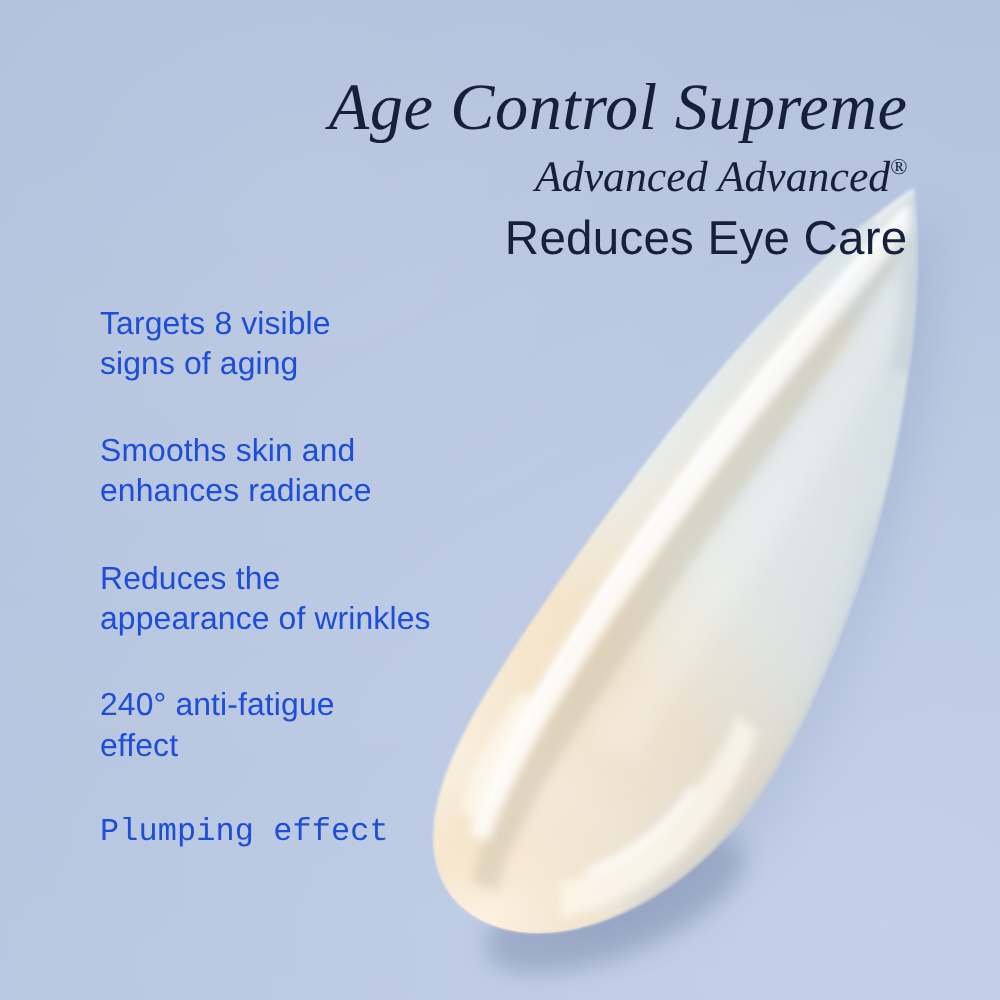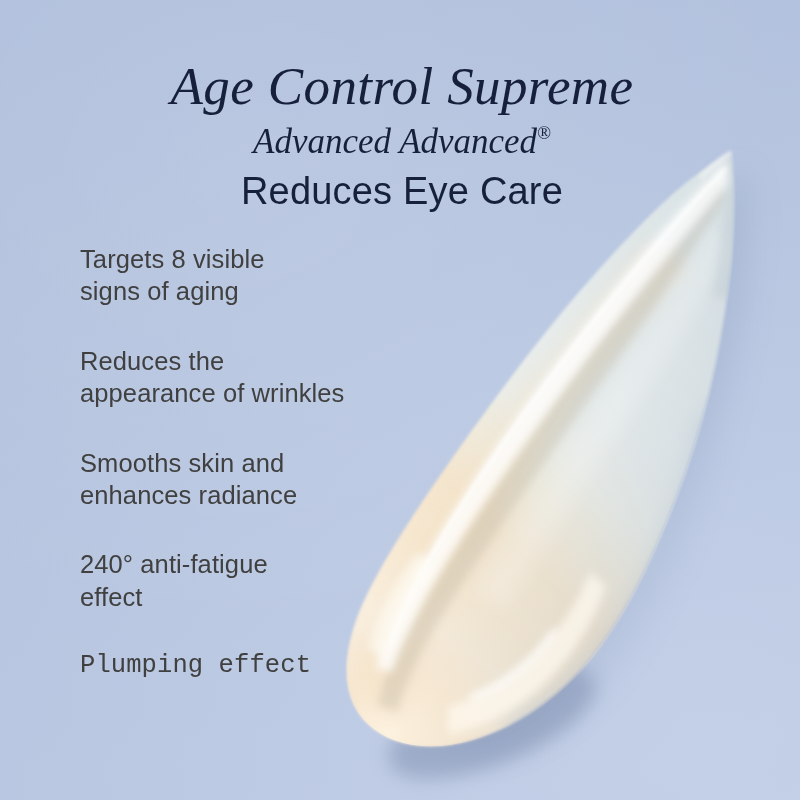--- a/index.html
+++ b/index.html
@@ -40,24 +40,23 @@
     inset: 0;
     background: radial-gradient(130% 110% at 30% 20%, rgba(255,255,255,0.10) 0%, rgba(255,255,255,0) 55%);
   }
 
   
   .headline-block {
     position: absolute;
     left: 0;
     top: 58px;
     width: 726px;
-    text-align: center;
+    text-align: right;
     color: #1a2438;
     z-index: 6;
-    padding-left: 39px;
   }
   .title-main {
     font-family: "Liberation Serif", serif;
     font-style: italic;
     font-size: 53px;
     line-height: 1.08;
     letter-spacing: 0.4px;
     margin: 0;
     font-weight: 400;
     color: #16203a;
@@ -92,21 +91,21 @@
     position: absolute;
     left: 80px;
     top: 243px;
     width: 330px;
     z-index: 6;
   }
   .benefit {
     font-family: "Liberation Sans", sans-serif;
     font-size: 25.5px;
     line-height: 1.27;
-    color: #404040;
+    color: #1d4ed8;
     margin: 0 0 37px 0;
     letter-spacing: 0.1px;
     white-space: pre-line;
   }
   .benefit:last-child { margin-bottom: 0; font-family: Liberation Mono, monospace; }
 
   
   #swatch-layer {
     position: absolute;
     inset: 0;
@@ -295,22 +294,22 @@
 
   <div class="headline-block">
     <h1 class="title-main">Age Control Supreme</h1>
     <div class="title-sub"><span>Advanced Advanced</span><span class="reg">®</span></div>
     <div class="title-third">Reduces Eye Care</div>
   </div>
 
   <div class="benefits">
     <p class="benefit">Targets 8 visible
 signs of aging</p>
+    <p class="benefit">Smooths skin and
+enhances radiance</p>
     <p class="benefit">Reduces the
 appearance of wrinkles</p>
-    <p class="benefit">Smooths skin and
-enhances radiance</p>
     <p class="benefit">240° anti-fatigue
 effect</p>
     <p class="benefit">Plumping effect</p>
   </div>
 
 </div>
 
 </body></html>

